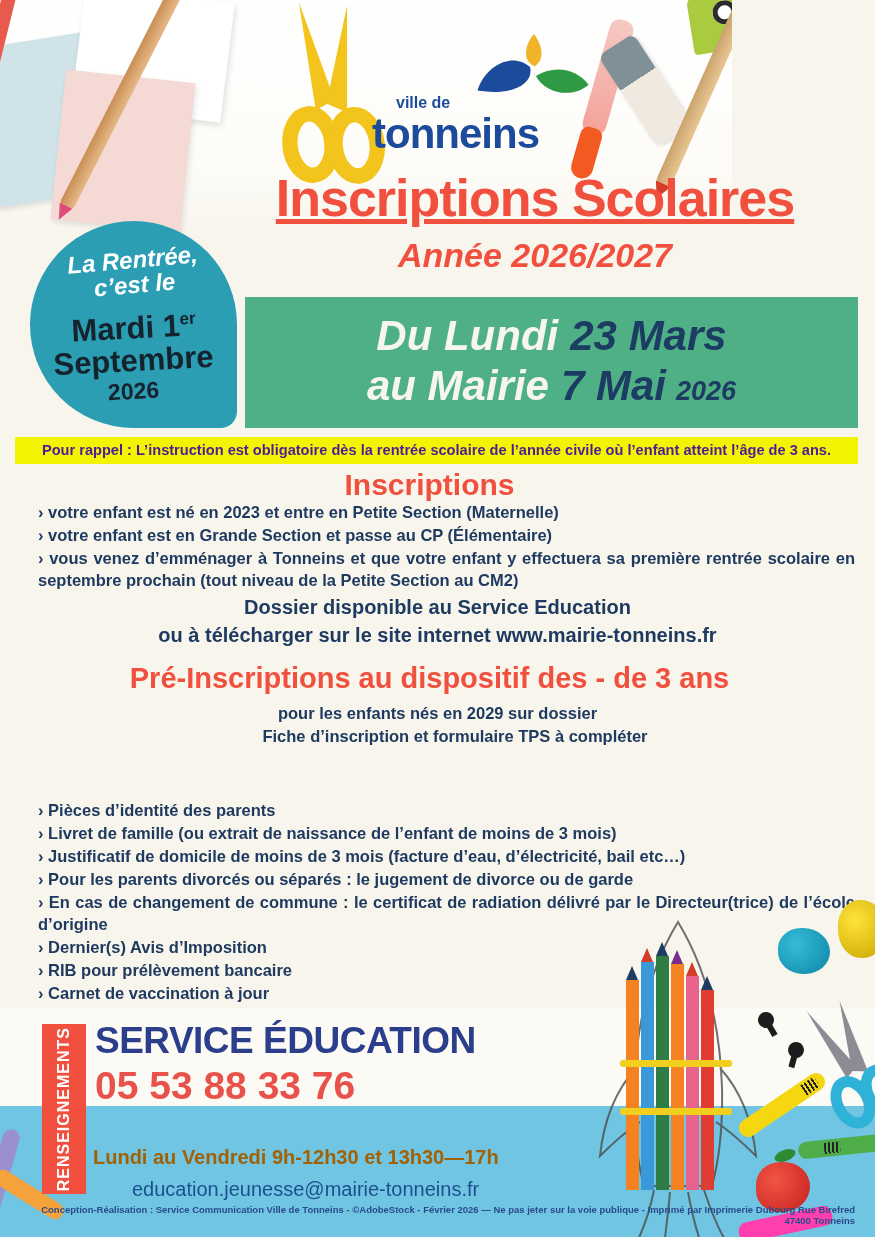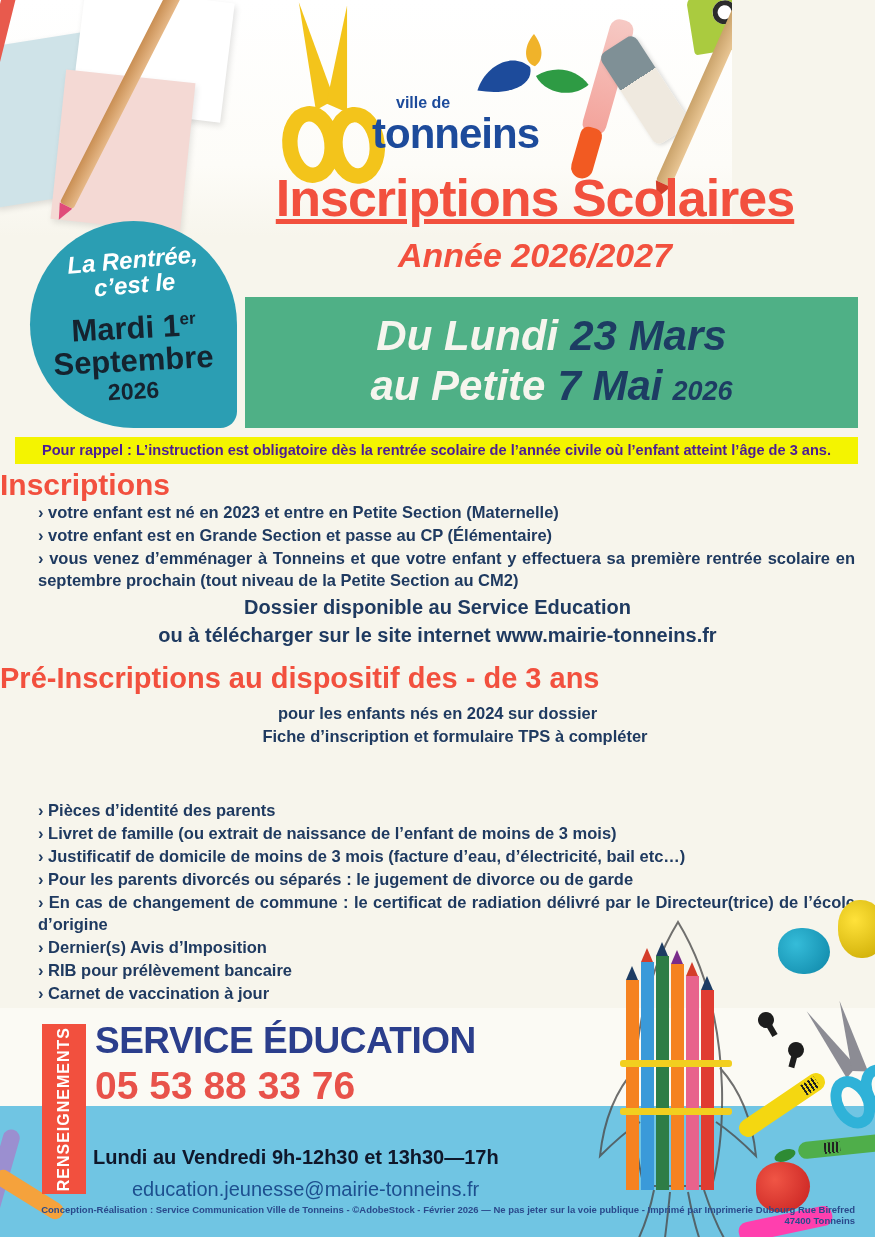--- a/index.html
+++ b/index.html
@@ -57,21 +57,21 @@
   .period .w{color:#f6f5ee;}
   .period .n{color:#1d3c63;margin-left:12px;}
   .period .small{font-size:27px;margin-left:10px;}
 
   
   .reminder{position:absolute;left:15px;right:17px;top:437px;height:27px;background:#f4f400;
     text-align:center;line-height:27px;font-size:14.6px;font-weight:bold;color:#4c1d95;}
 
   
   .h-red{position:absolute;margin:0;color:#f2503e;font-weight:bold;}
-  .h-center{left:0;right:16px;}
+  .h-center{left:0;right:16px;text-align:center;}
   .h-inscriptions{top:468px;font-size:30px;}
   .h-pre{top:662px;font-size:29px;}
   .h-docs{left:45px;top:768px;font-size:27.5px;}
   .blist{position:absolute;left:38px;right:20px;margin:0;padding:0;list-style:none;
     color:#1f3a60;font-size:16.5px;font-weight:bold;line-height:22.4px;}
   .blist-inscriptions{top:501px;}
   .blist-docs{top:799px;}
   .blist li{margin:0 0 0.5px 0;}
   .blist li::before{content:"›  ";}
   .blist li.just{text-align:justify;}
@@ -84,21 +84,21 @@
   
   .white-strip{position:absolute;left:0;right:0;top:1008px;height:98px;background:#fbfaf4;}
   .blue-band{position:absolute;left:0;right:0;top:1106px;height:131px;background:#70c5e3;}
   .vertical-box{position:absolute;left:42px;top:1024px;width:44px;height:170px;background:#f2503e;
     display:flex;align-items:center;justify-content:center;}
   .vertical-box span{writing-mode:vertical-rl;transform:rotate(180deg);color:#fff;
     font-size:16px;font-weight:bold;letter-spacing:1px;white-space:nowrap;}
   .service-name{position:absolute;left:95px;top:1020px;font-size:37px;font-weight:bold;letter-spacing:-0.5px;color:#2b3e8c;}
   .phone{position:absolute;left:95px;top:1064px;font-size:39px;font-weight:bold;color:#e8524a;}
   .address{position:absolute;left:93px;top:1120px;font-size:20px;font-weight:bold;color:#1d4f8f;}
-  .hours{position:absolute;left:93px;top:1146px;font-size:20px;font-weight:bold;color:#0f172a;}
+  .hours{position:absolute;left:93px;top:1146px;font-size:20px;font-weight:bold;color:#a16207;}
   .email{position:absolute;left:93px;top:1178px;font-size:20px;font-weight:normal;color:#1d4f8f;margin-left:39px;}
   .footer-note{position:absolute;left:20px;right:20px;top:1204px;text-align:right;
     font-size:9.5px;font-weight:bold;color:#2a4a8c;}
 
   
   .rocket{left:582px;top:916px;width:192px;height:330px;}
   .bundle{left:626px;top:952px;width:100px;height:238px;display:flex;align-items:flex-end;gap:2px;}
   .bundle i{display:block;width:13px;background:var(--c);position:relative;}
   .bundle i::before{content:"";position:absolute;top:-14px;left:0;border-left:6.5px solid transparent;
     border-right:6.5px solid transparent;border-bottom:14px solid var(--t);}
@@ -181,37 +181,37 @@
     <div class="day"><span>Mardi 1</span><sup>er</sup></div>
     <div class="month">Septembre</div>
     <div class="year">2026</div>
   </div>
 
   <div class="period">
     <div class="line">
       <span class="w">Du Lundi</span><span class="n">23 Mars</span>
     </div>
     <div class="line">
-      <span class="w">au Petite</span><span class="n">7 Mai</span><span class="n small">2026</span>
+      <span class="w">au Mairie</span><span class="n">7 Mai</span><span class="n small">2026</span>
     </div>
   </div>
 
   <div class="reminder">Pour rappel : L’instruction est obligatoire dès la rentrée scolaire de l’année civile où l’enfant atteint l’âge de 3 ans.</div>
 
   <h2 class="h-red h-center h-inscriptions">Inscriptions</h2>
   <ul class="blist blist-inscriptions">
     <li>votre enfant est né en 2023 et entre en Petite Section (Maternelle)</li>
     <li>votre enfant est en Grande Section et passe au CP (Élémentaire)</li>
     <li class="just">vous venez d’emménager à Tonneins et que votre enfant y effectuera sa première rentrée scolaire en septembre prochain (tout niveau de la Petite Section au CM2)</li>
   </ul>
   <div class="center-line note1">Dossier disponible au Service Education</div>
   <div class="center-line note2">ou à télécharger sur le site internet www.mairie-tonneins.fr</div>
 
   <h2 class="h-red h-center h-pre">Pré-Inscriptions au dispositif des - de 3 ans</h2>
-  <div class="center-line pre1">pour les enfants nés en 2024 sur dossier</div>
+  <div class="center-line pre1">pour les enfants nés en 2029 sur dossier</div>
   <div class="center-line pre2">Fiche d’inscription et formulaire TPS à compléter</div>
 
   <ul class="blist blist-docs">
     <li>Pièces d’identité des parents</li>
     <li>Livret de famille (ou extrait de naissance de l’enfant de moins de 3 mois)</li>
     <li>Justificatif de domicile de moins de 3 mois (facture d’eau, d’électricité, bail etc…)</li>
     <li>Pour les parents divorcés ou séparés : le jugement de divorce ou de garde</li>
     <li class="just">En cas de changement de commune : le certificat de radiation délivré par le Directeur(trice) de l’école d’origine</li>
     <li>Dernier(s) Avis d’Imposition</li>
     <li>RIB pour prélèvement bancaire</li>

